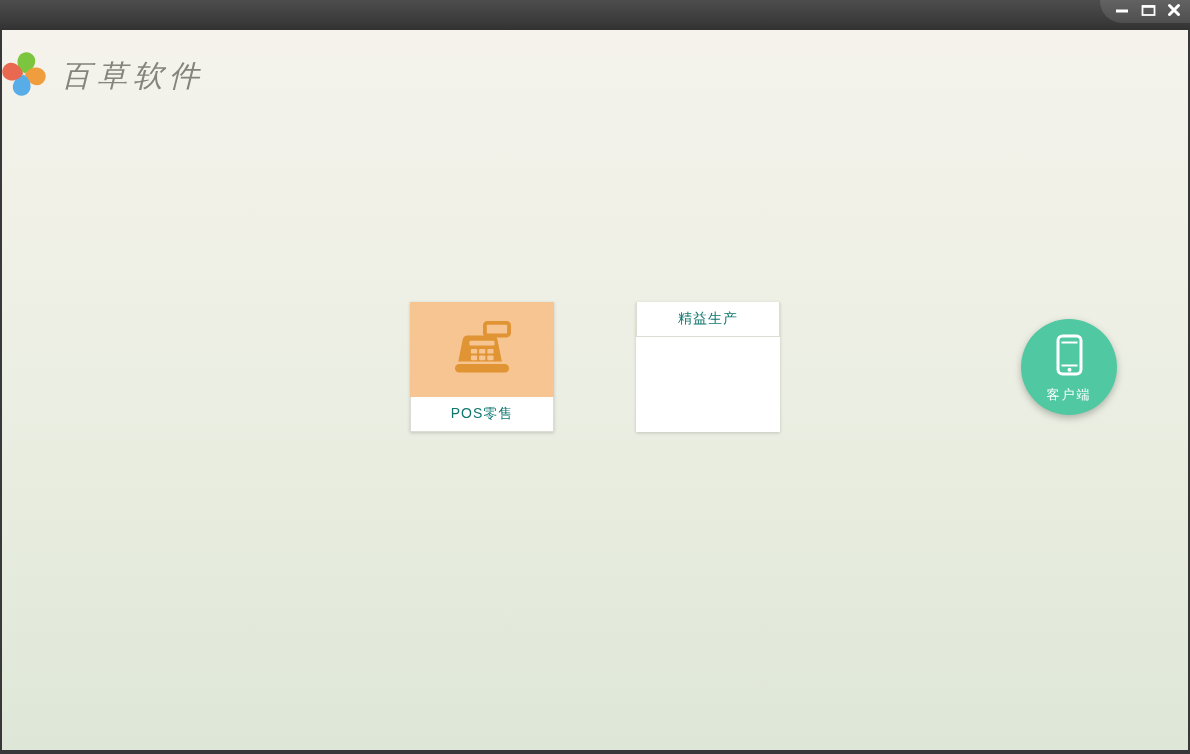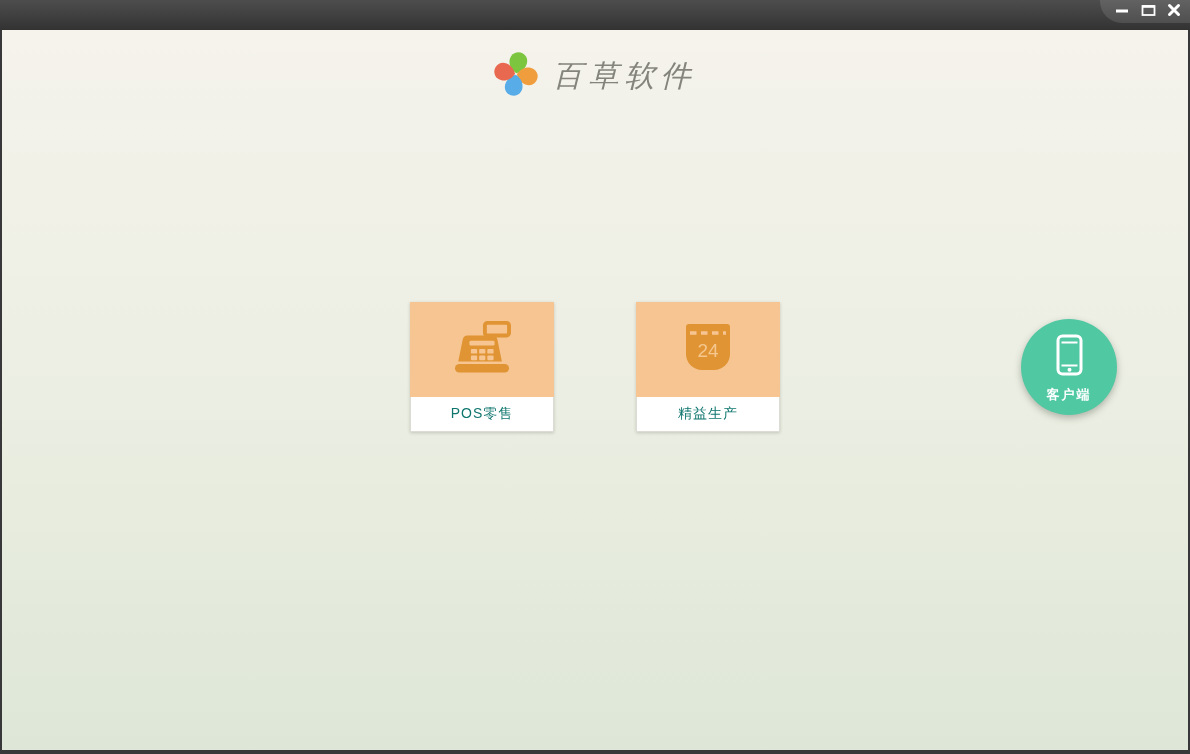--- a/index.html
+++ b/index.html
@@ -27,21 +27,21 @@
     padding:0;cursor:pointer;
   }
   
   .content{
     position:absolute;left:2px;right:2px;top:30px;bottom:4px;
     background:linear-gradient(180deg,#f5f3ec 0%,#ebeee2 52%,#dee7d7 100%);
   }
   
   .header{
     position:absolute;top:22px;left:0;width:100%;
-    display:flex;align-items:center;justify-content:center;gap:15px;
+    display:flex;align-items:center;justify-content:flex-start;gap:15px;
   }
   .app-title{
     font-family:"DejaVu Serif", serif;
     font-size:30px;color:#84847d;letter-spacing:6px;
     font-weight:400;font-style:italic;
   }
   
   .cards{
     position:absolute;top:272px;left:0;width:100%;
     display:flex;justify-content:center;gap:82px;
@@ -64,21 +64,21 @@
   }
   
   .client-btn{
     position:absolute;left:1019px;top:289px;width:96px;height:96px;
     border-radius:50%;background:#50c8a2;border:none;cursor:pointer;
     box-shadow:0 3px 7px rgba(60,70,60,.35);
     display:flex;flex-direction:column;align-items:center;
     justify-content:flex-start;padding-top:15px;box-sizing:border-box;gap:7px;
   }
   .client-btn .client-label{
-    color:#ffffff;font-size:13px;font-weight:bold;letter-spacing:2px;
+    color:#ffffff;font-size:13px;font-weight:normal;letter-spacing:2px;
   }
 </style>
 </head>
 <body>
 
 <div class="titlebar">
   <div class="controls-tab">
     <button class="winbtn">
       <span>
         <svg width="14" height="14" viewBox="0 0 14 14">
@@ -137,29 +137,20 @@
             <rect x="39.5" y="36.8" width="6.5" height="4.8" rx="1" fill="#f6c591"></rect>
             <rect x="6" y="45.5" width="56" height="9" rx="4.5" fill="#e09434"></rect>
           </svg>
         </span>
       </div>
       <div class="label-strip">POS零售</div>
     </div>
 
 
     <div class="card orange">
-      <div class="icon-area">
-        <span>
-          <svg width="46" height="50" viewBox="0 0 46 50">
-            <path d="M4 1 h38 a3 3 0 0 1 3 3 v27 a16 16 0 0 1 -16 16 h-12 a16 16 0 0 1 -16 -16 v-27 a3 3 0 0 1 3 -3 z" fill="#e09434"></path>
-            <path d="M5 10 H41" stroke="#f6c591" stroke-width="3.5" stroke-dasharray="6.5 4.5"></path>
-            <text x="23" y="34" text-anchor="middle" font-family="Liberation Sans, sans-serif" font-size="19" fill="#f5c78f">24</text>
-          </svg>
-        </span>
-      </div>
       <div class="label-strip">精益生产</div>
     </div>
 
   </div>
 
   <button class="client-btn">
     <span>
       <svg width="27" height="42" viewBox="0 0 27 42">
         <rect x="2" y="2" width="23" height="38" rx="4.5" fill="none" stroke="#ffffff" stroke-width="3"></rect>
         <line x1="5.5" y1="8.5" x2="21.5" y2="8.5" stroke="#ffffff" stroke-width="2"></line>

